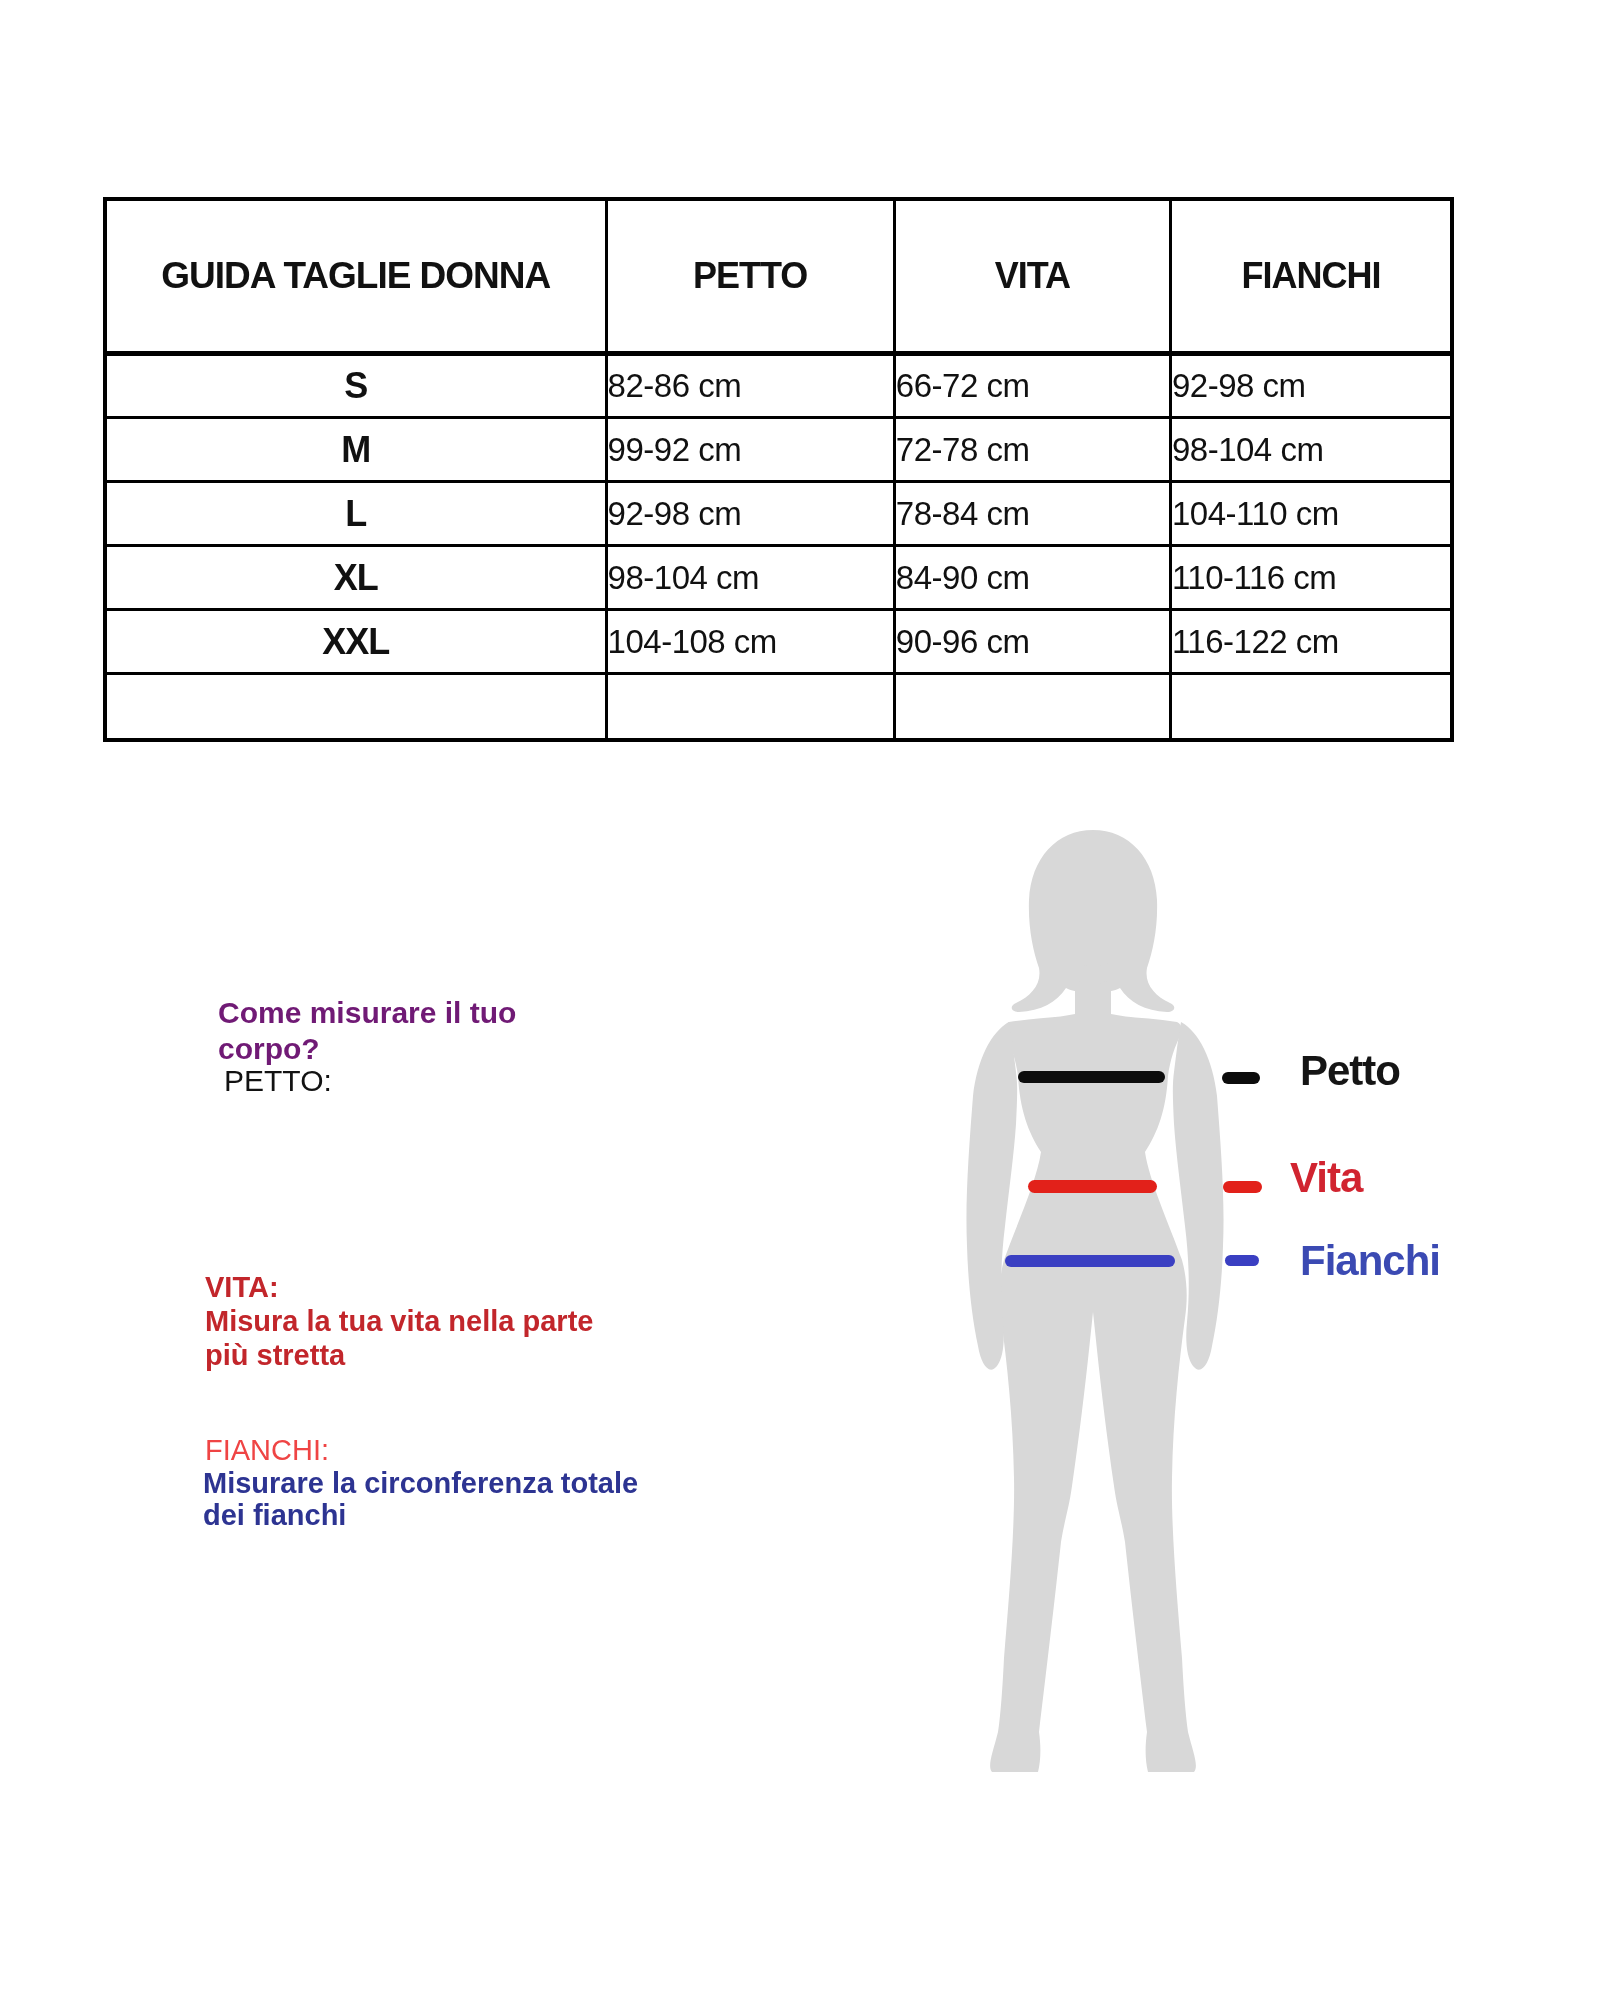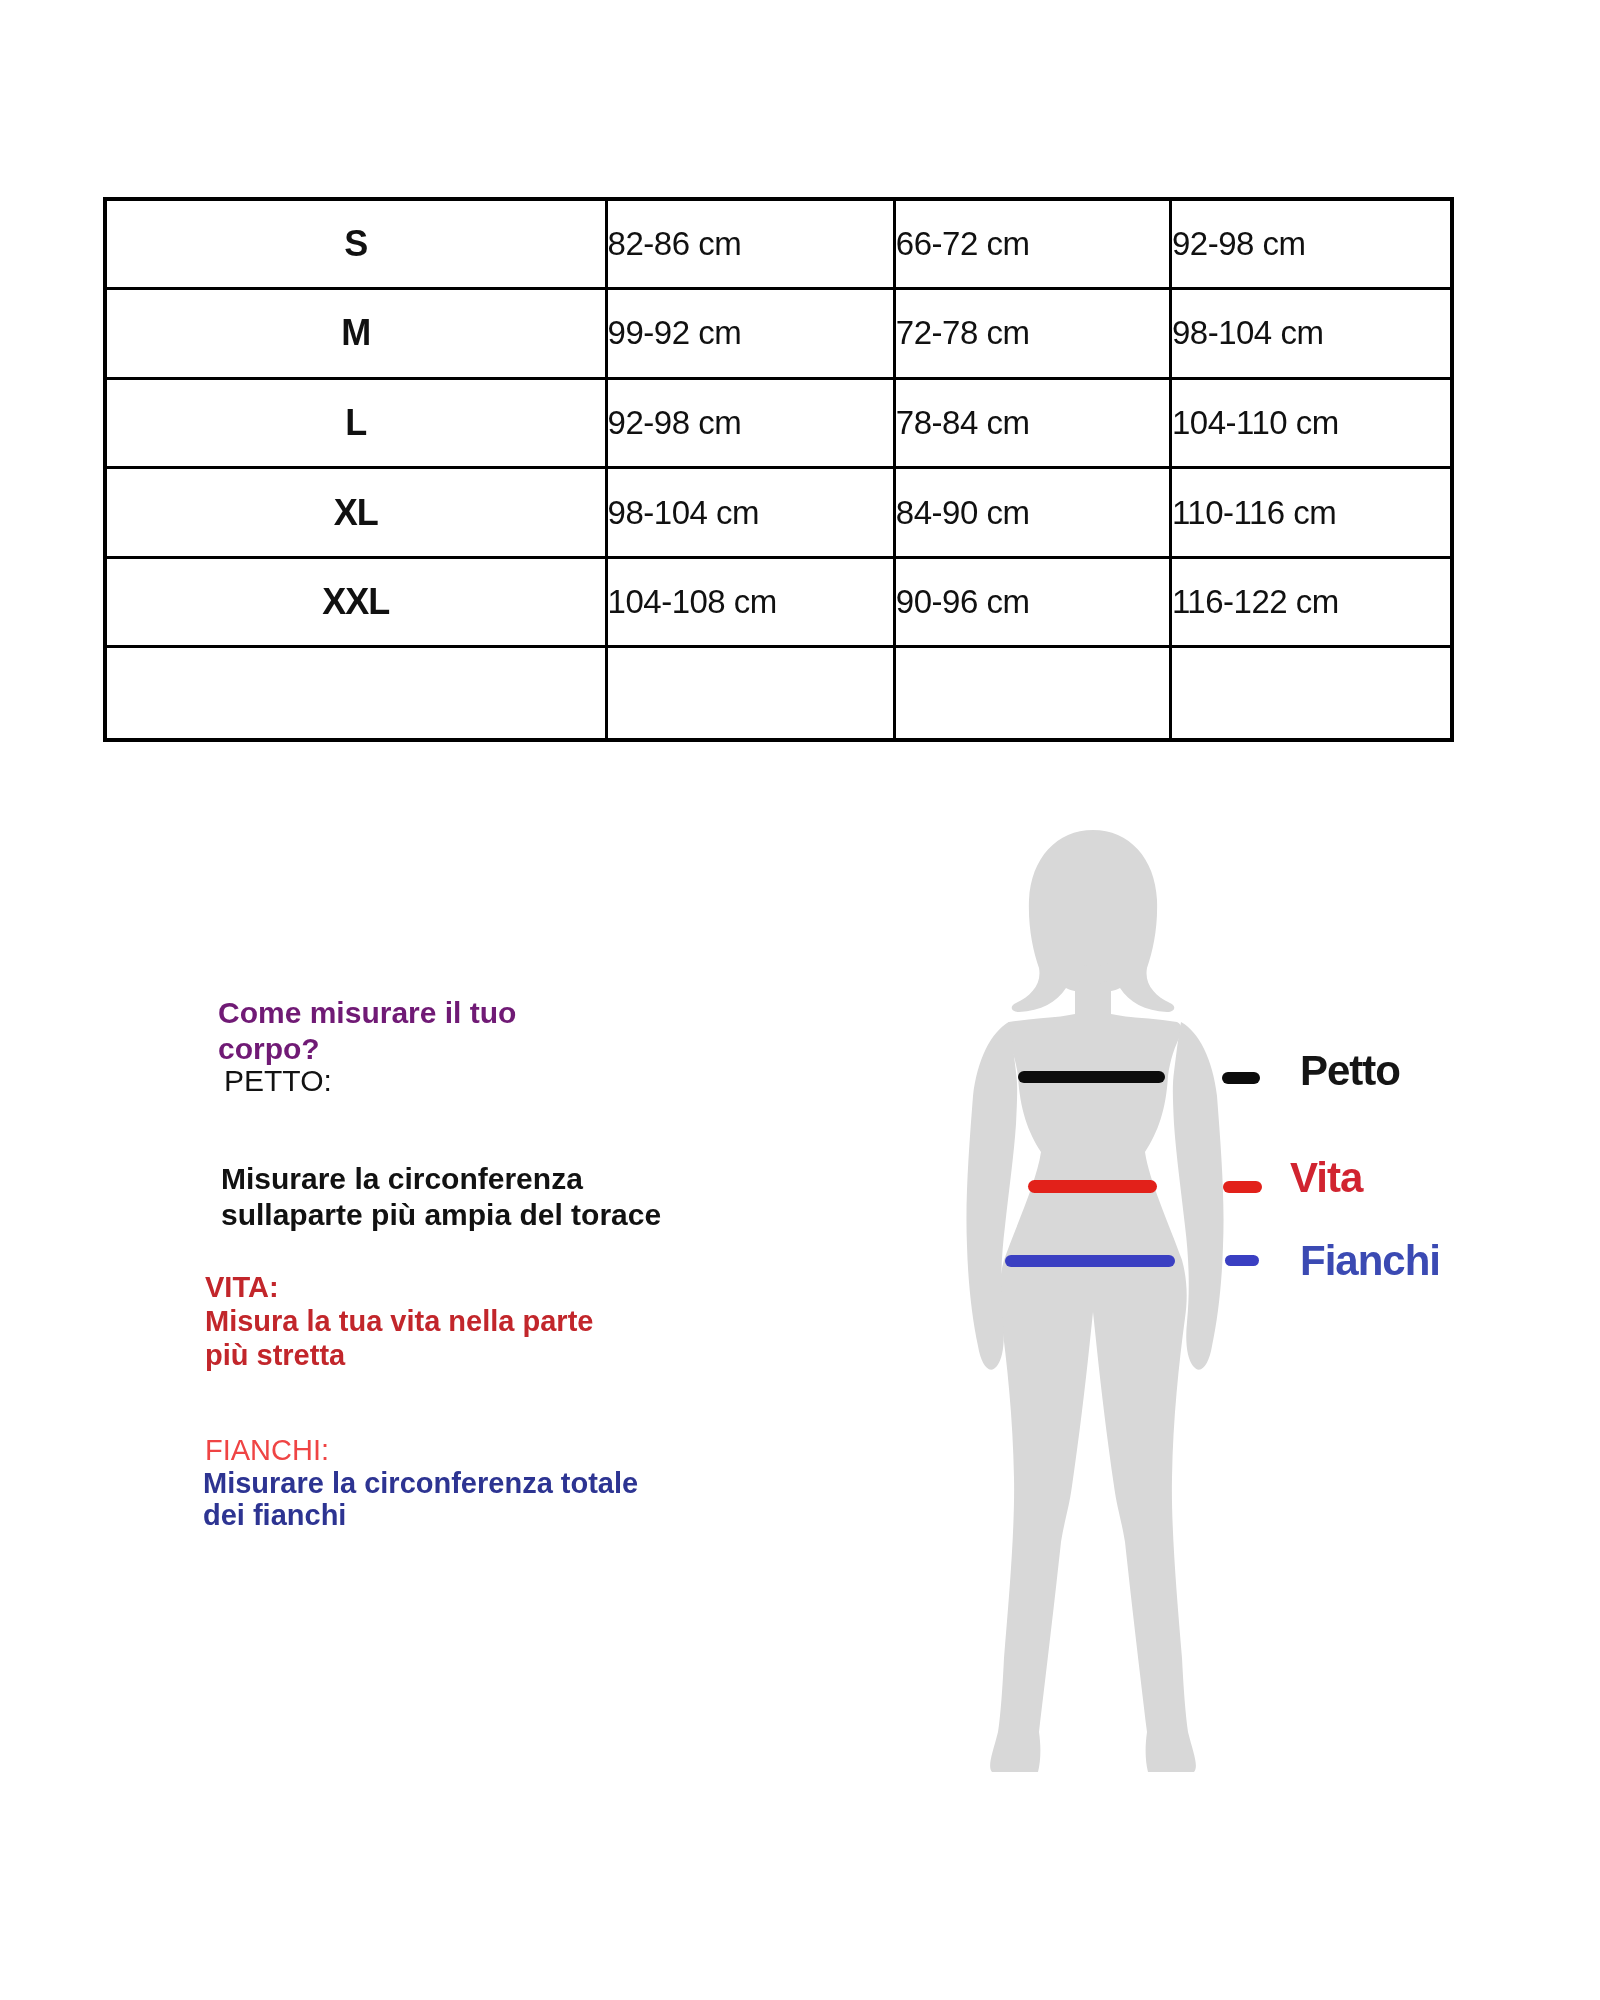--- a/index.html
+++ b/index.html
@@ -53,20 +53,26 @@
 <div class="page">
 
   <table class="size-table">
     <colgroup>
       <col style="width:37.2%">
         <col style="width:21.4%">
         <col style="width:20.5%">
         <col style="width:20.9%">
     </colgroup>
     <tbody>
+      <tr class="header-row">
+        <th class="guide-col">GUIDA TAGLIE DONNA</th>
+        <th class="meas-col">PETTO</th>
+        <th class="meas-col">VITA</th>
+        <th class="meas-col">FIANCHI</th>
+      </tr>
       <tr class="data-row">
         <td class="size-cell">S</td>
         <td class="value-cell">82-86 cm</td>
         <td class="value-cell">66-72 cm</td>
         <td class="value-cell">92-98 cm</td>
       </tr>
       <tr class="data-row">
         <td class="size-cell">M</td>
         <td class="value-cell">99-92 cm</td>
         <td class="value-cell">72-78 cm</td>
@@ -97,22 +103,20 @@
         <td class="value-cell"></td>
       </tr>
     </tbody>
   </table>
 
   <div class="instr-heading preline" style="color: #701a75;">Come misurare il tuo
 corpo?</div>
 
   <div class="petto-label" style="color: rgb(18, 18, 18);">PETTO:</div>
 
-  <div class="petto-body preline" style="color: rgb(18, 18, 18);">Misurare la circonferenza
-sullaparte più ampia del torace</div>
 
   <div class="vita-block preline" style="color: rgb(194, 38, 43);">VITA:
 Misura la tua vita nella parte
 più stretta</div>
 
   <div class="fianchi-label" style="color: #ef4444; margin-top: 28px;">FIANCHI:</div>
 
   <div class="fianchi-body preline" style="color: rgb(45, 52, 146);">Misurare la circonferenza totale
 dei fianchi</div>
 

